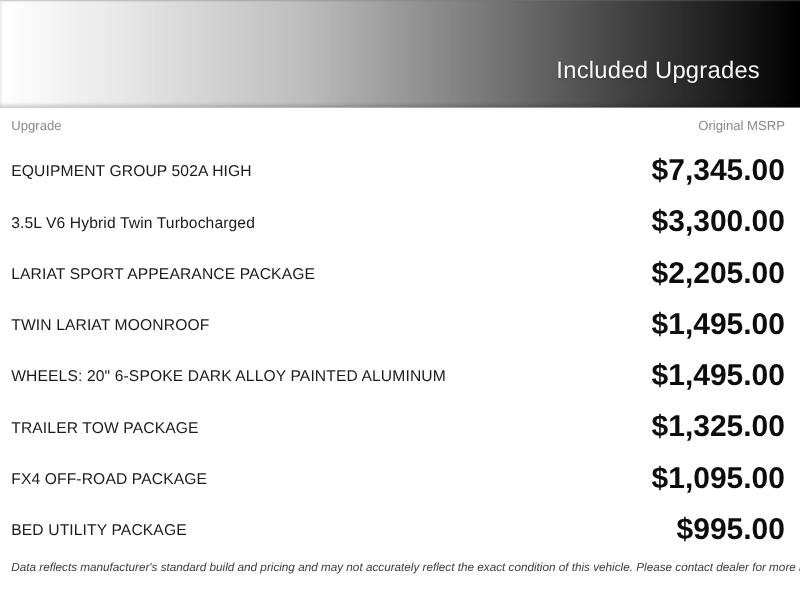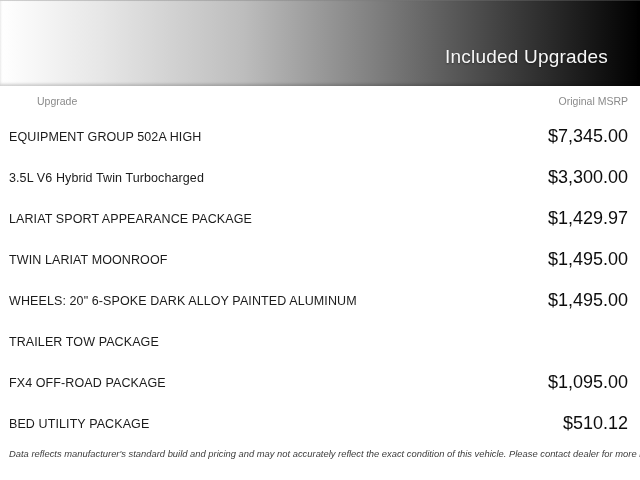--- a/index.html
+++ b/index.html
@@ -39,39 +39,38 @@
   .col-headers {
     height: 30px;
     display: flex;
     align-items: center;
     justify-content: space-between;
   }
   .col-header {
     color: #8a8a8a;
     font-size: 10.5px;
     font-weight: 400;
-    margin-left: 28px;
   }
   .row {
     height: 41px;
     display: flex;
     align-items: center;
     justify-content: space-between;
   }
   .row-label {
     color: #1b1b1b;
     font-size: 12.5px;
     font-weight: 400;
     letter-spacing: 0.1px;
     white-space: nowrap;
   }
   .row-price {
     color: #0d0d0d;
-    font-size: 18px;
-    font-weight: 400;
+    font-size: 24px;
+    font-weight: 700;
     white-space: nowrap;
   }
   .footer-note {
     padding: 4px 9px 0 9px;
     color: #3c3c3c;
     font-size: 9.4px;
     font-style: italic;
     white-space: nowrap;
   }
 </style>
@@ -93,42 +92,43 @@
     <span class="row-price">$7,345.00</span>
   </div>
 
   <div class="row">
     <span class="row-label">3.5L V6 Hybrid Twin Turbocharged</span>
     <span class="row-price">$3,300.00</span>
   </div>
 
   <div class="row">
     <span class="row-label">LARIAT SPORT APPEARANCE PACKAGE</span>
-    <span class="row-price">$1,429.97</span>
+    <span class="row-price">$2,205.00</span>
   </div>
 
   <div class="row">
     <span class="row-label">TWIN LARIAT MOONROOF</span>
     <span class="row-price">$1,495.00</span>
   </div>
 
   <div class="row">
     <span class="row-label">WHEELS: 20" 6-SPOKE DARK ALLOY PAINTED ALUMINUM</span>
     <span class="row-price">$1,495.00</span>
   </div>
 
   <div class="row">
     <span class="row-label">TRAILER TOW PACKAGE</span>
+    <span class="row-price">$1,325.00</span>
   </div>
 
   <div class="row">
     <span class="row-label">FX4 OFF-ROAD PACKAGE</span>
     <span class="row-price">$1,095.00</span>
   </div>
 
   <div class="row">
     <span class="row-label">BED UTILITY PACKAGE</span>
-    <span class="row-price">$510.12</span>
+    <span class="row-price">$995.00</span>
   </div>
 </div>
 </div>
 
 <div class="footer-note">Data reflects manufacturer's standard build and pricing and may not accurately reflect the exact condition of this vehicle. Please contact dealer for more information.</div>
 
 </body></html>

